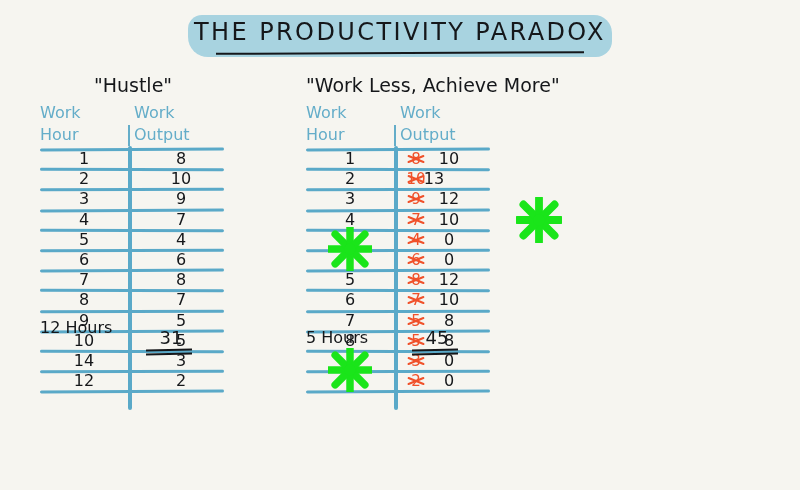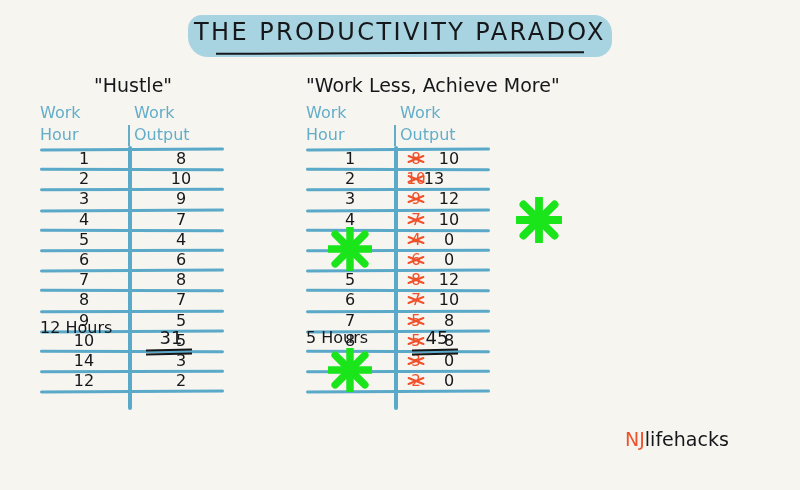--- a/index.html
+++ b/index.html
@@ -299,17 +299,14 @@
         <line x1="23" y1="23" x2="38.56" y2="38.56" stroke="#1ae51a" stroke-width="7.82" stroke-linecap="round"></line>
         <line x1="23" y1="23" x2="23.00" y2="45.00" stroke="#1ae51a" stroke-width="7.82" stroke-linecap="round"></line>
         <line x1="23" y1="23" x2="7.44" y2="38.56" stroke="#1ae51a" stroke-width="7.82" stroke-linecap="round"></line>
         <line x1="23" y1="23" x2="1.00" y2="23.00" stroke="#1ae51a" stroke-width="7.82" stroke-linecap="round"></line>
         <line x1="23" y1="23" x2="7.44" y2="7.44" stroke="#1ae51a" stroke-width="7.82" stroke-linecap="round"></line>
         <line x1="23" y1="23" x2="23.00" y2="1.00" stroke="#1ae51a" stroke-width="7.82" stroke-linecap="round"></line>
         <line x1="23" y1="23" x2="38.56" y2="7.44" stroke="#1ae51a" stroke-width="7.82" stroke-linecap="round"></line>
         <circle cx="23" cy="23" r="5.98" fill="#1ae51a"></circle>
       </svg></div>
 
-  <div id="logo">
-    <span id="logo-nj">NJ</span><span id="logo-rest">lifehacks</span>
-  </div>
 
 </div>
 
 </body></html>

